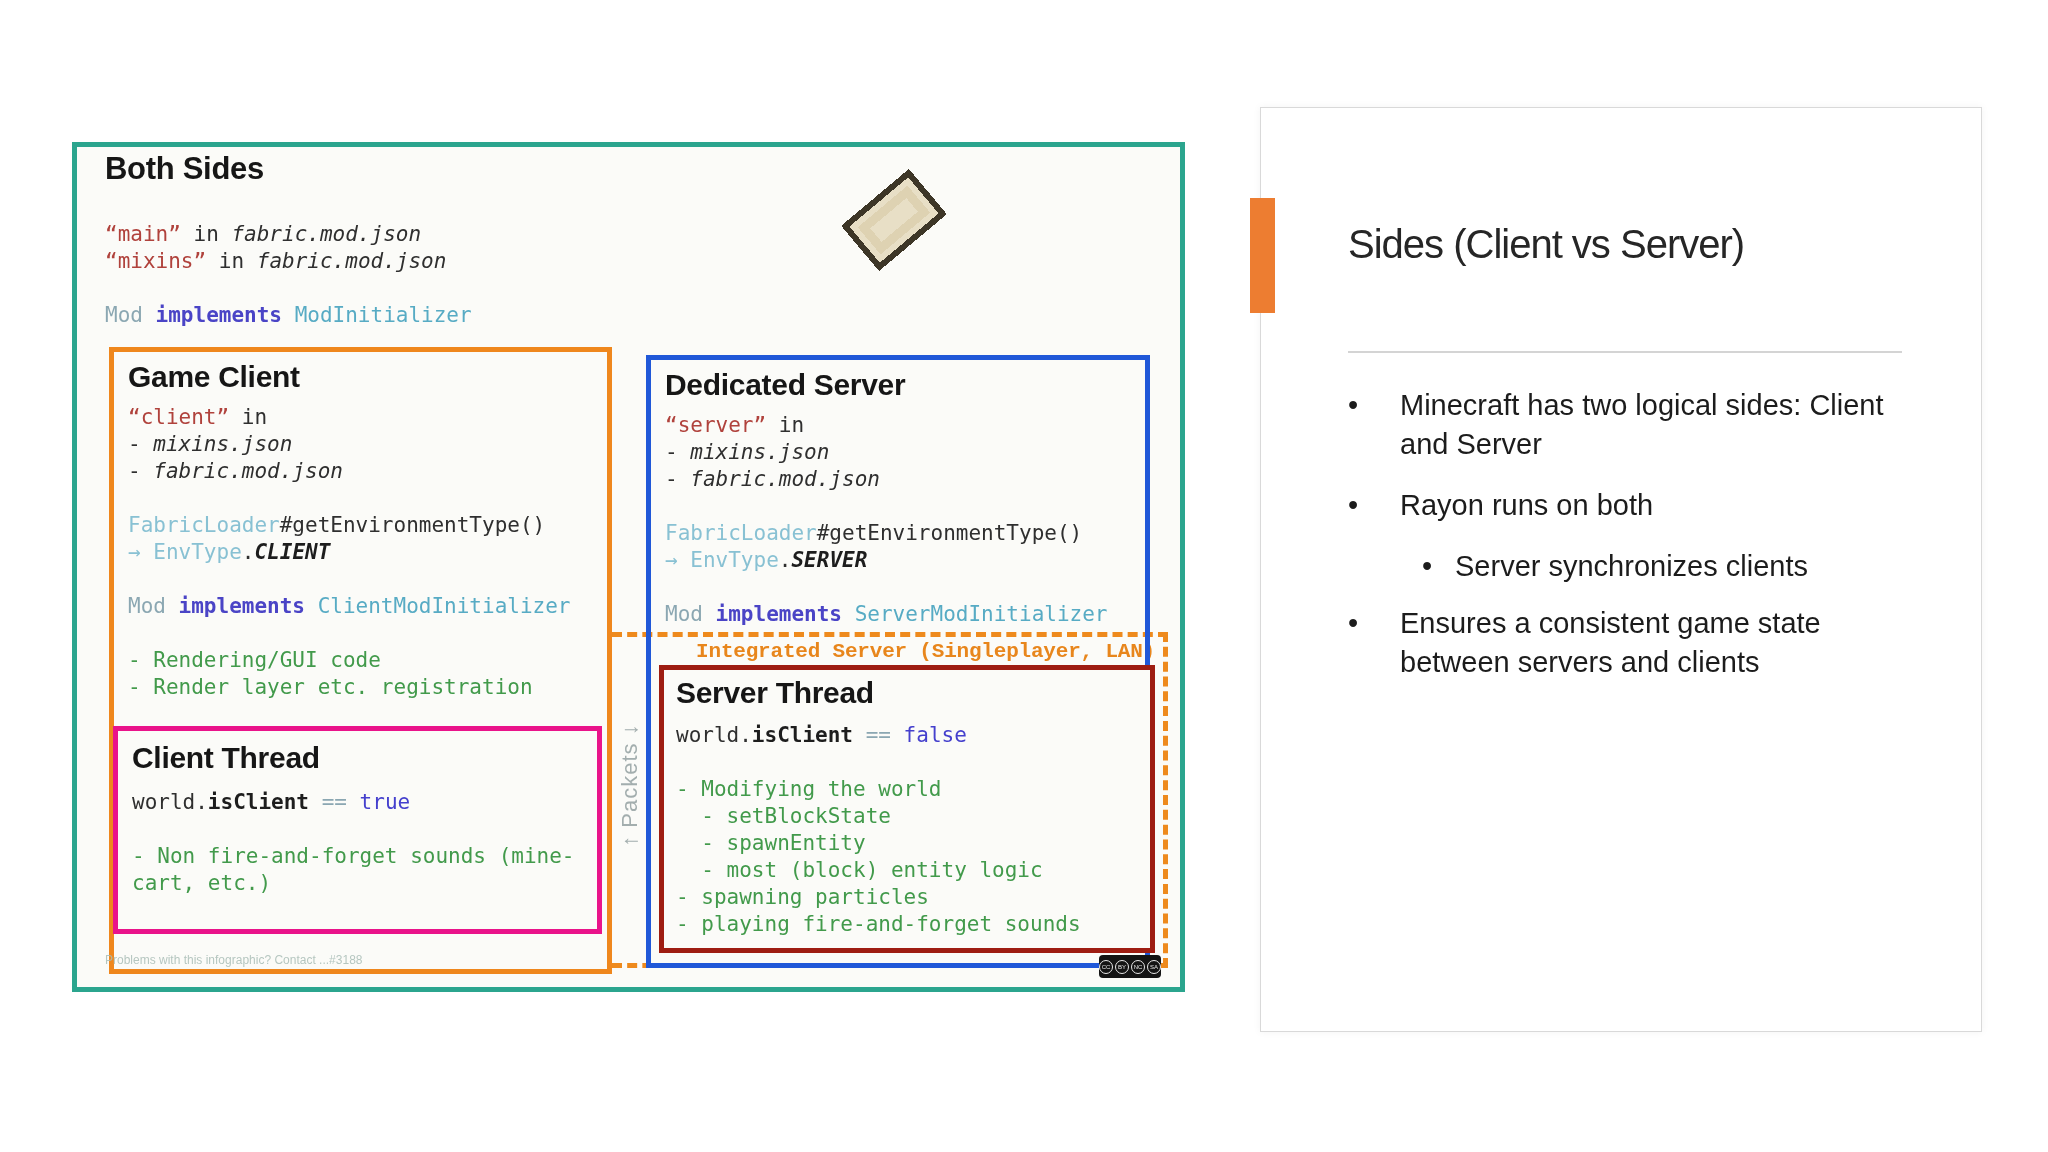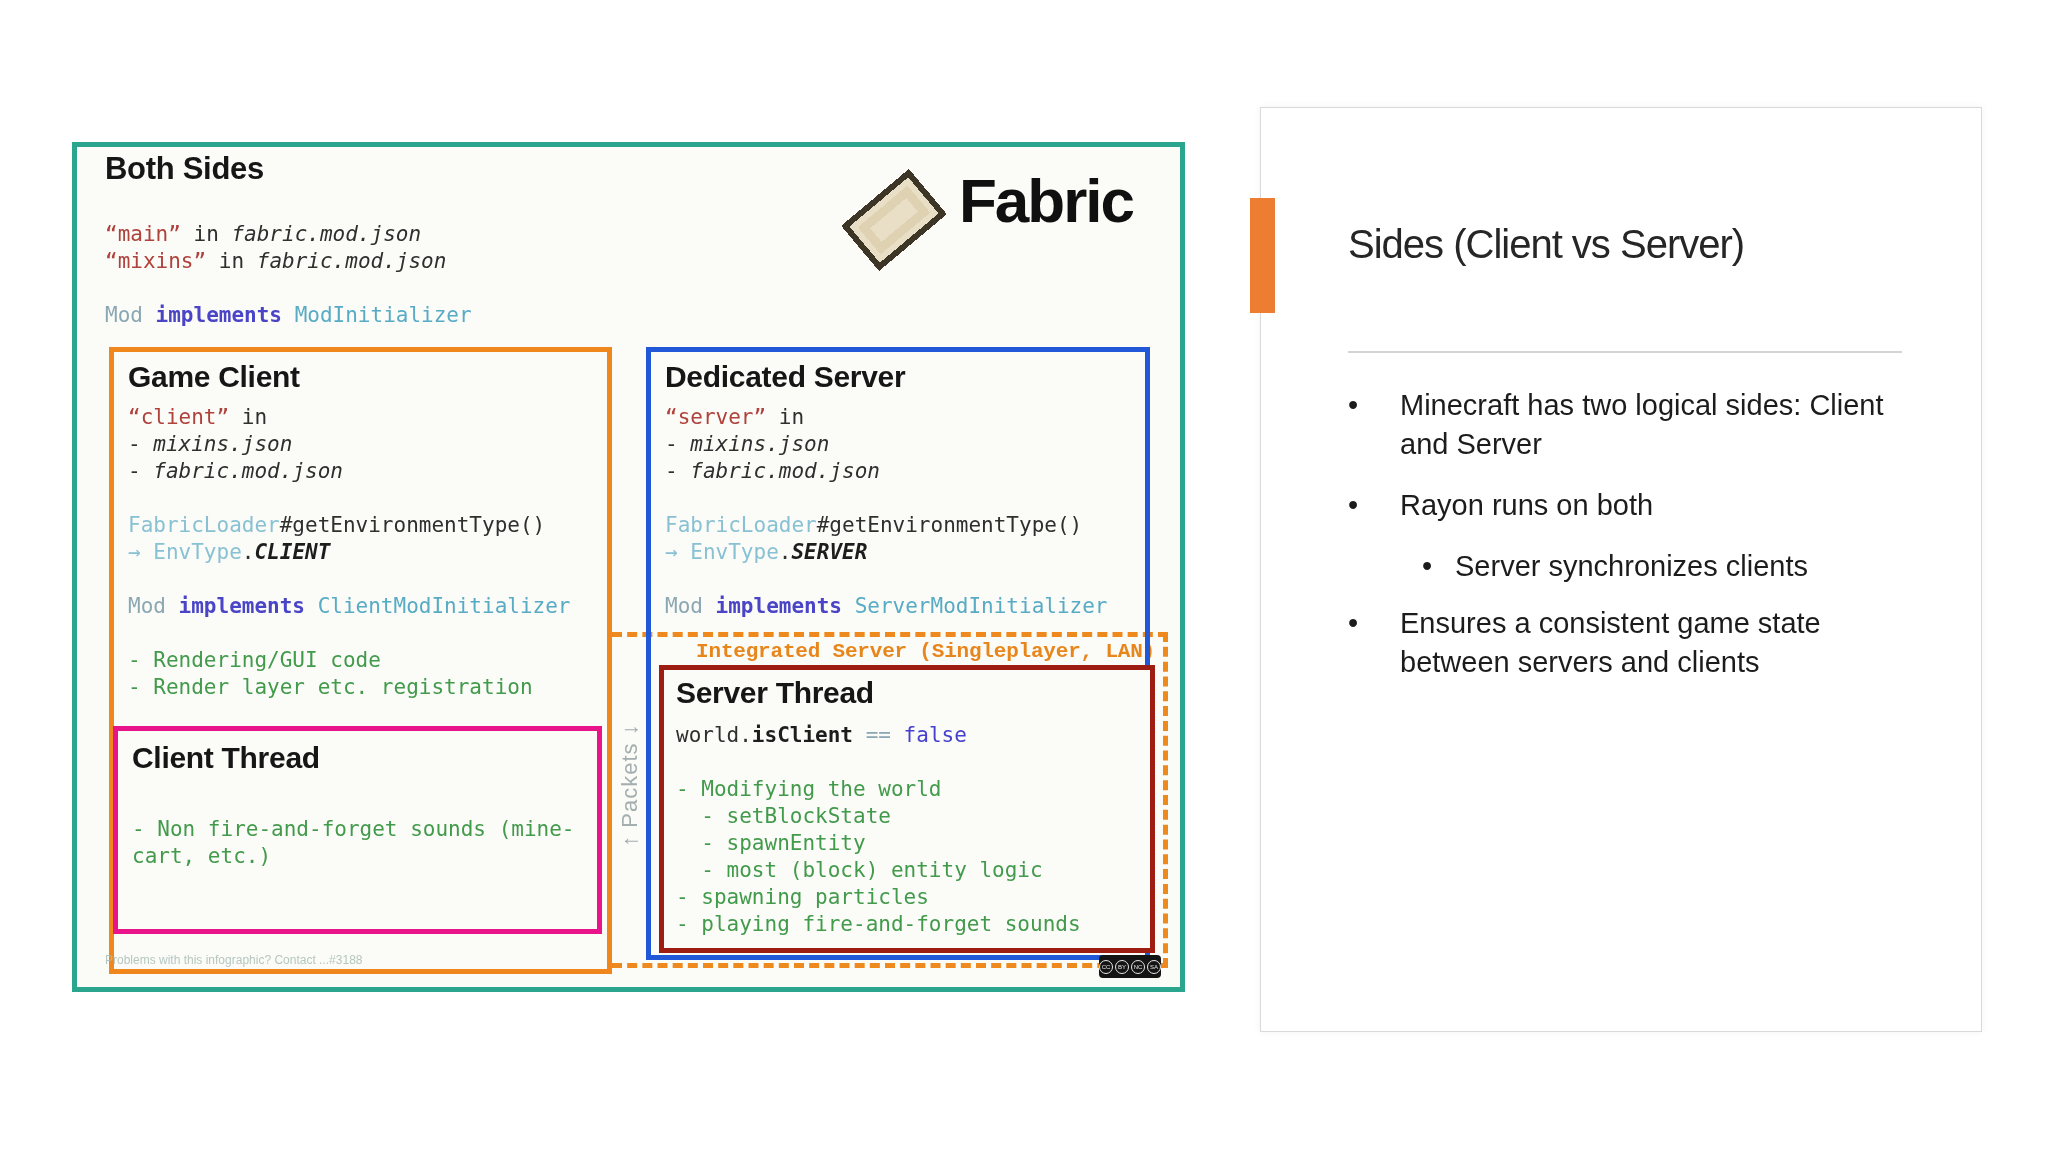--- a/index.html
+++ b/index.html
@@ -20,21 +20,21 @@
   .tk-k{color:#4a44c6;font-weight:bold;}
   .tk-m{color:#8ba7b2;}
   .tk-t{color:#57abc4;}
   .tk-c{color:#88c1d3;}
   .tk-g{color:#429a4b;}
   .tk-b{color:#1d1d1d;font-weight:bold;}
   .tk-bi{color:#1d1d1d;font-weight:bold;font-style:italic;}
   .tk-v{color:#4540cd;}
 
   .game-client{left:32px;top:200px;width:503px;height:627px;border:5px solid #ef871d;box-sizing:border-box;}
-  .dedicated-server{left:569px;top:200px;width:504px;height:613px;border:5px solid #2058d8;box-sizing:border-box;}
+  .dedicated-server{left:569px;top:208px;width:504px;height:613px;border:5px solid #2058d8;box-sizing:border-box;}
   .client-thread{left:36px;top:579px;width:489px;height:208px;border:5px solid #e9138a;box-sizing:border-box;}
   .server-thread{left:582px;top:518px;width:496px;height:288px;border:5px solid #9e1d12;box-sizing:border-box;background:#fbfbf8;padding-left:28px;}
   .integrated{left:535px;top:485px;width:556px;height:336px;border:5px dashed #ee8a1d;border-left:none;box-sizing:border-box;}
   .integrated-label{position:absolute;right:8px;top:3px;color:#e8861c;font-size:21px;font-weight:bold;
     font-family:Liberation Mono, monospace;letter-spacing:-0.2px;}
   .packets{left:443px;top:625px;width:220px;height:26px;transform:rotate(-90deg);
     text-align:center;color:#a3aeae;font-size:22px;font-family:"Liberation Sans",sans-serif;letter-spacing:1px;}
   .fabric-logo-text{left:882px;top:18px;font-size:62px;font-weight:bold;color:#101010;letter-spacing:-2px;}
   .credit{left:28px;top:806px;font-size:12px;color:#a9bdb6;opacity:.85;font-family:"Liberation Sans",sans-serif;}
   .cc-badge{left:1022px;top:808px;width:62px;height:23px;background:#141414;border-radius:4px;
@@ -67,34 +67,33 @@
   <div class="abs" style="left:758px;top:12px;width:118px;height:122px;">
     <svg width="118" height="122" viewBox="0 0 40 40" shape-rendering="crispEdges">
       <g transform="rotate(-40 20 20)">
         <rect x="5" y="10" width="30" height="20" fill="#3d3627"></rect>
         <rect x="7" y="12" width="26" height="16" fill="#e8dfc6"></rect>
         <rect x="9" y="14" width="22" height="12" fill="#ded2b2"></rect>
         <rect x="12" y="17" width="16" height="6" fill="#e8dfc6"></rect>
       </g>
     </svg>
   </div>
-  <div class="abs fabric-logo-text">Fabric</div>
 
   <div class="abs integrated">
     <div class="integrated-label">Integrated Server (Singleplayer, LAN)</div>
   </div>
 
   <div class="abs game-client">
     <div class="abs box-title" style="left:14px;top:8px;">Game Client</div>
     <div class="abs code" style="left:14px;top:52px;"><div class="cl"><span class="tk-s">“client”</span><span class="tk-p"> in</span></div><div class="cl"><span class="tk-p">- </span><span class="tk-i">mixins.json</span></div><div class="cl"><span class="tk-p">- </span><span class="tk-i">fabric.mod.json</span></div><div class="cl">&nbsp;</div><div class="cl"><span class="tk-c">FabricLoader</span><span class="tk-p">#getEnvironmentType()</span></div><div class="cl"><span class="tk-c">→ EnvType</span><span class="tk-p">.</span><span class="tk-bi">CLIENT</span></div><div class="cl">&nbsp;</div><div class="cl"><span class="tk-m">Mod </span><span class="tk-k">implements </span><span class="tk-t">ClientModInitializer</span></div><div class="cl">&nbsp;</div><div class="cl"><span class="tk-g">- Rendering/GUI code</span></div><div class="cl"><span class="tk-g">- Render layer etc. registration</span></div></div>
   </div>
 
   <div class="abs client-thread">
     <div class="abs box-title" style="left:14px;top:10px;">Client Thread</div>
-    <div class="abs code" style="left:14px;top:58px;"><div class="cl">&nbsp;</div><div class="cl"><span class="tk-g">- Non fire-and-forget sounds (mine-</span></div><div class="cl"><span class="tk-g">cart, etc.)</span></div></div>
+    <div class="abs code" style="left:14px;top:58px;"><div class="cl"><span class="tk-p">world.</span><span class="tk-b">isClient</span><span class="tk-m"> == </span><span class="tk-v">true</span></div><div class="cl">&nbsp;</div><div class="cl"><span class="tk-g">- Non fire-and-forget sounds (mine-</span></div><div class="cl"><span class="tk-g">cart, etc.)</span></div></div>
   </div>
 
   <div class="abs packets">↑ Packets ↓</div>
 
   <div class="abs dedicated-server">
     <div class="abs box-title" style="left:14px;top:8px;">Dedicated Server</div>
     <div class="abs code" style="left:14px;top:52px;"><div class="cl"><span class="tk-s">“server”</span><span class="tk-p"> in</span></div><div class="cl"><span class="tk-p">- </span><span class="tk-i">mixins.json</span></div><div class="cl"><span class="tk-p">- </span><span class="tk-i">fabric.mod.json</span></div><div class="cl">&nbsp;</div><div class="cl"><span class="tk-c">FabricLoader</span><span class="tk-p">#getEnvironmentType()</span></div><div class="cl"><span class="tk-c">→ EnvType</span><span class="tk-p">.</span><span class="tk-bi">SERVER</span></div><div class="cl">&nbsp;</div><div class="cl"><span class="tk-m">Mod </span><span class="tk-k">implements </span><span class="tk-t">ServerModInitializer</span></div></div>
   </div>
 
   <div class="abs server-thread">

